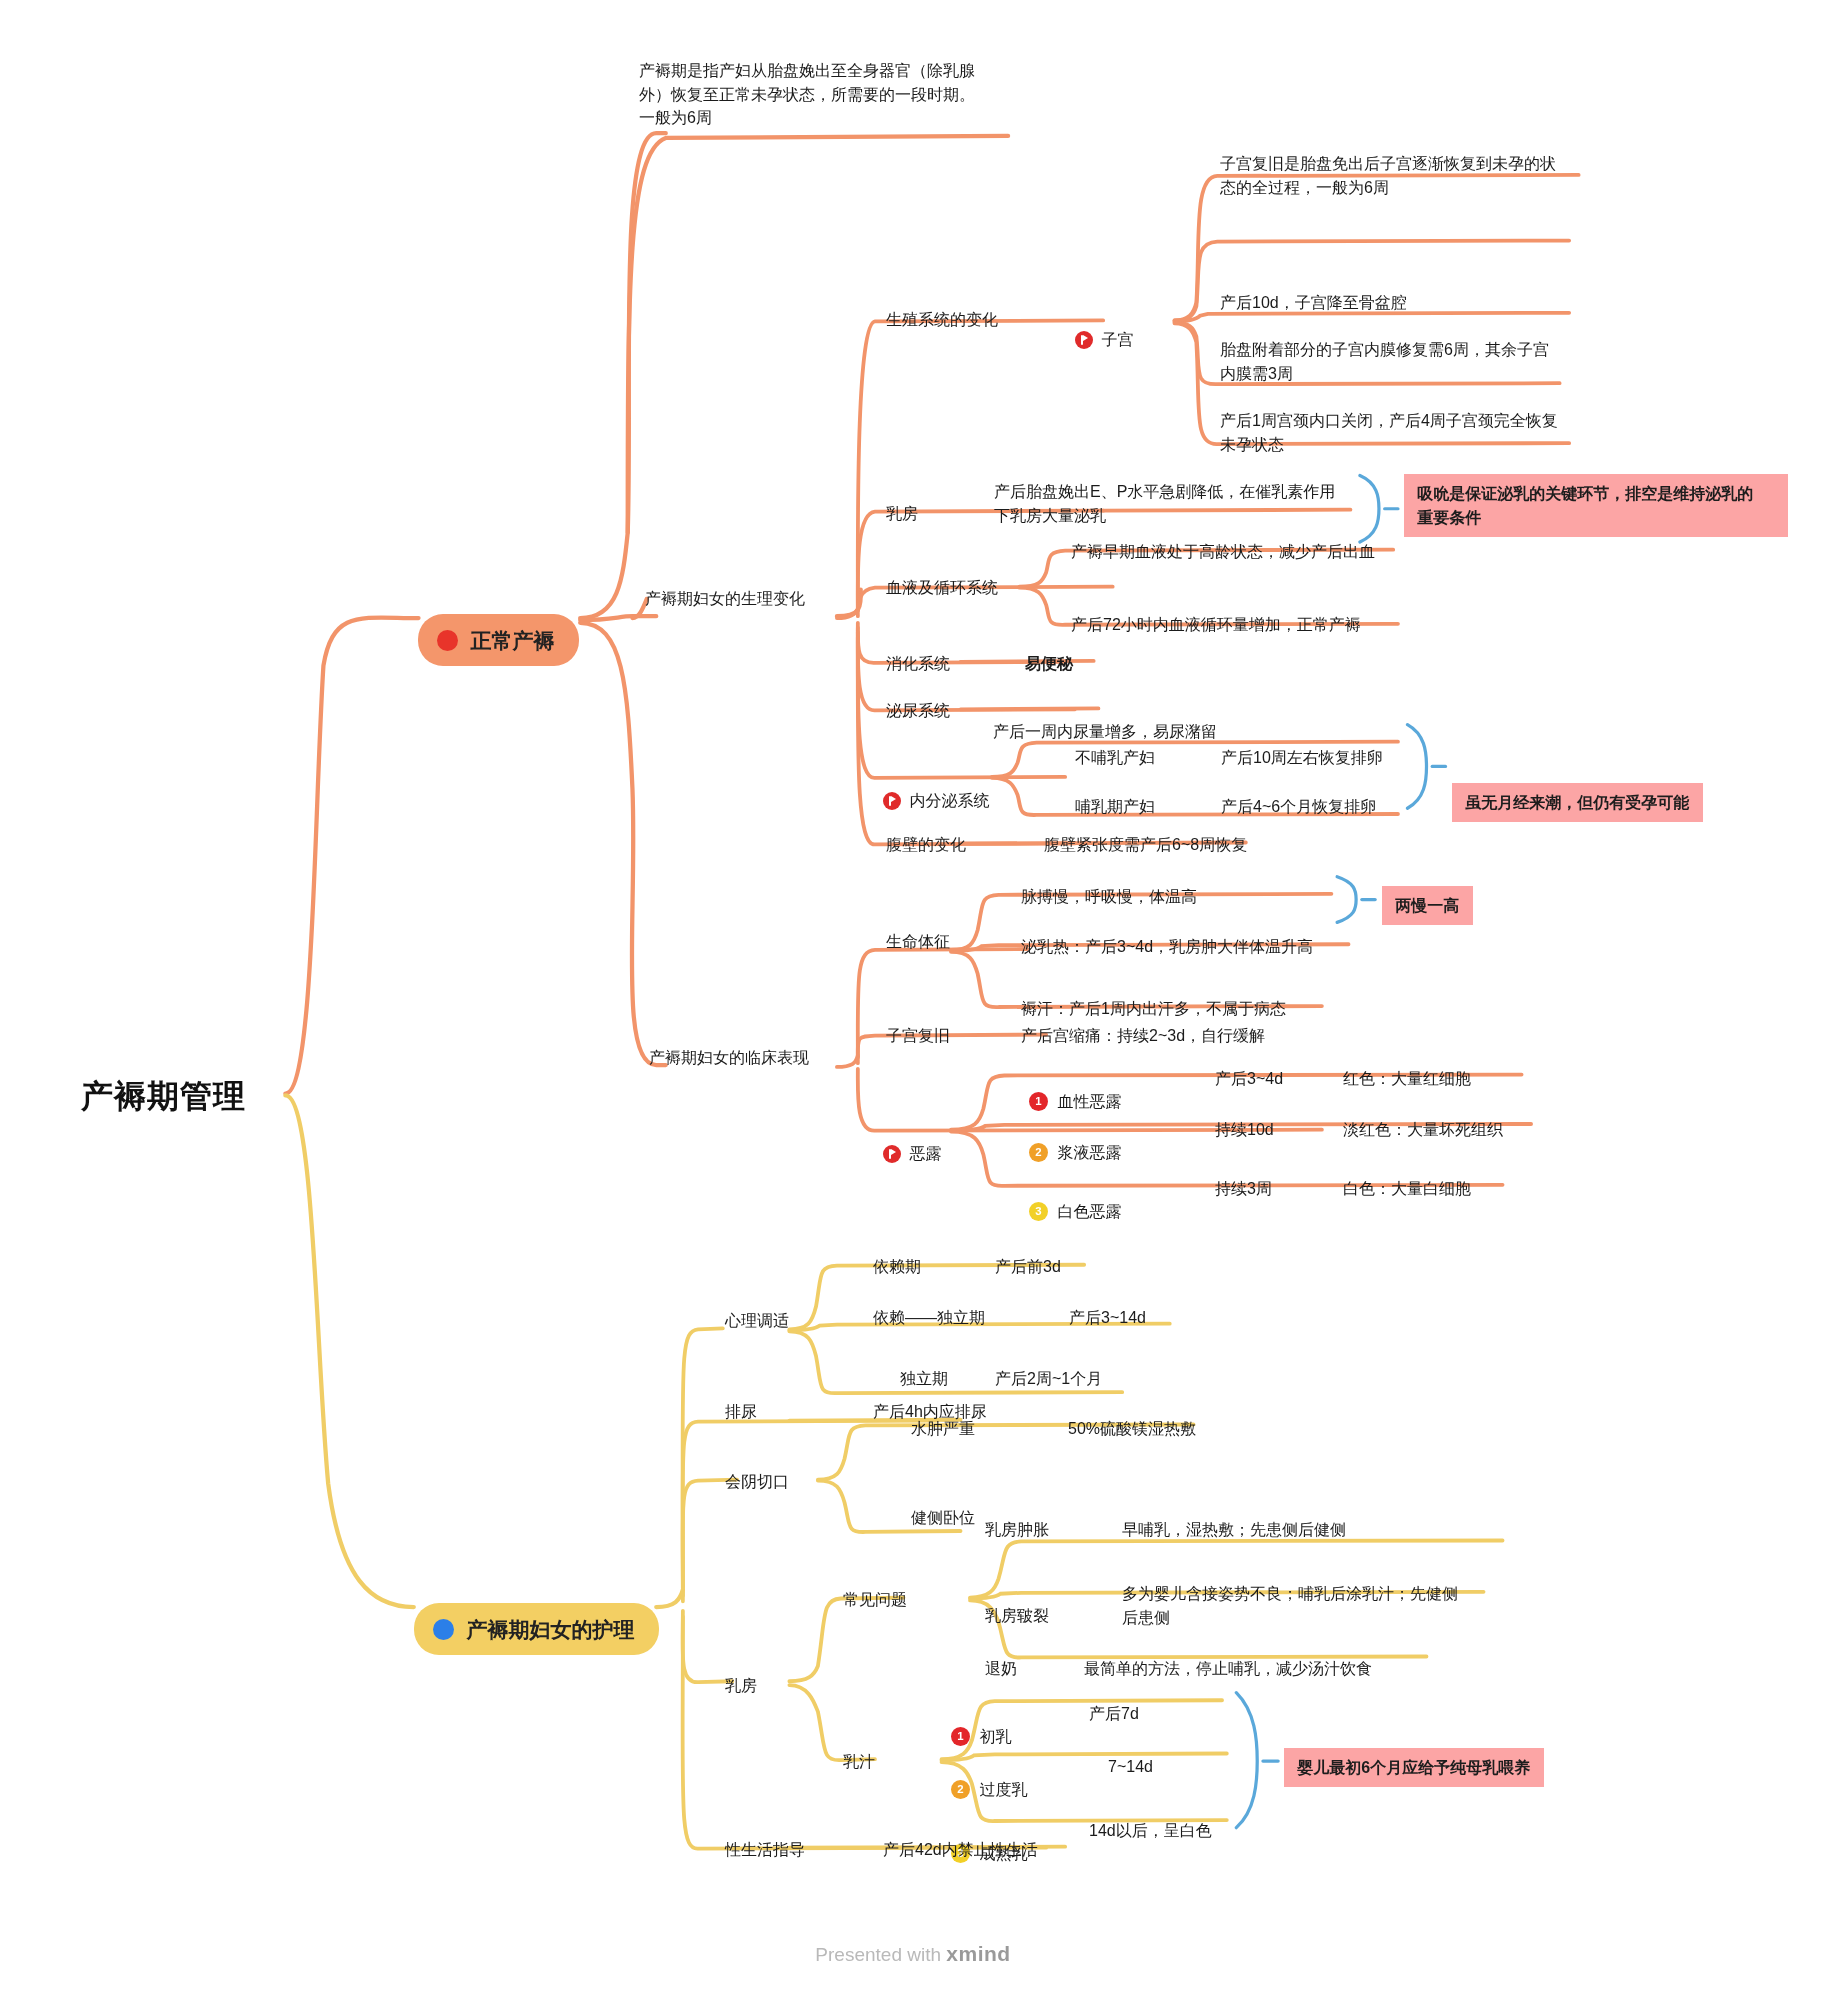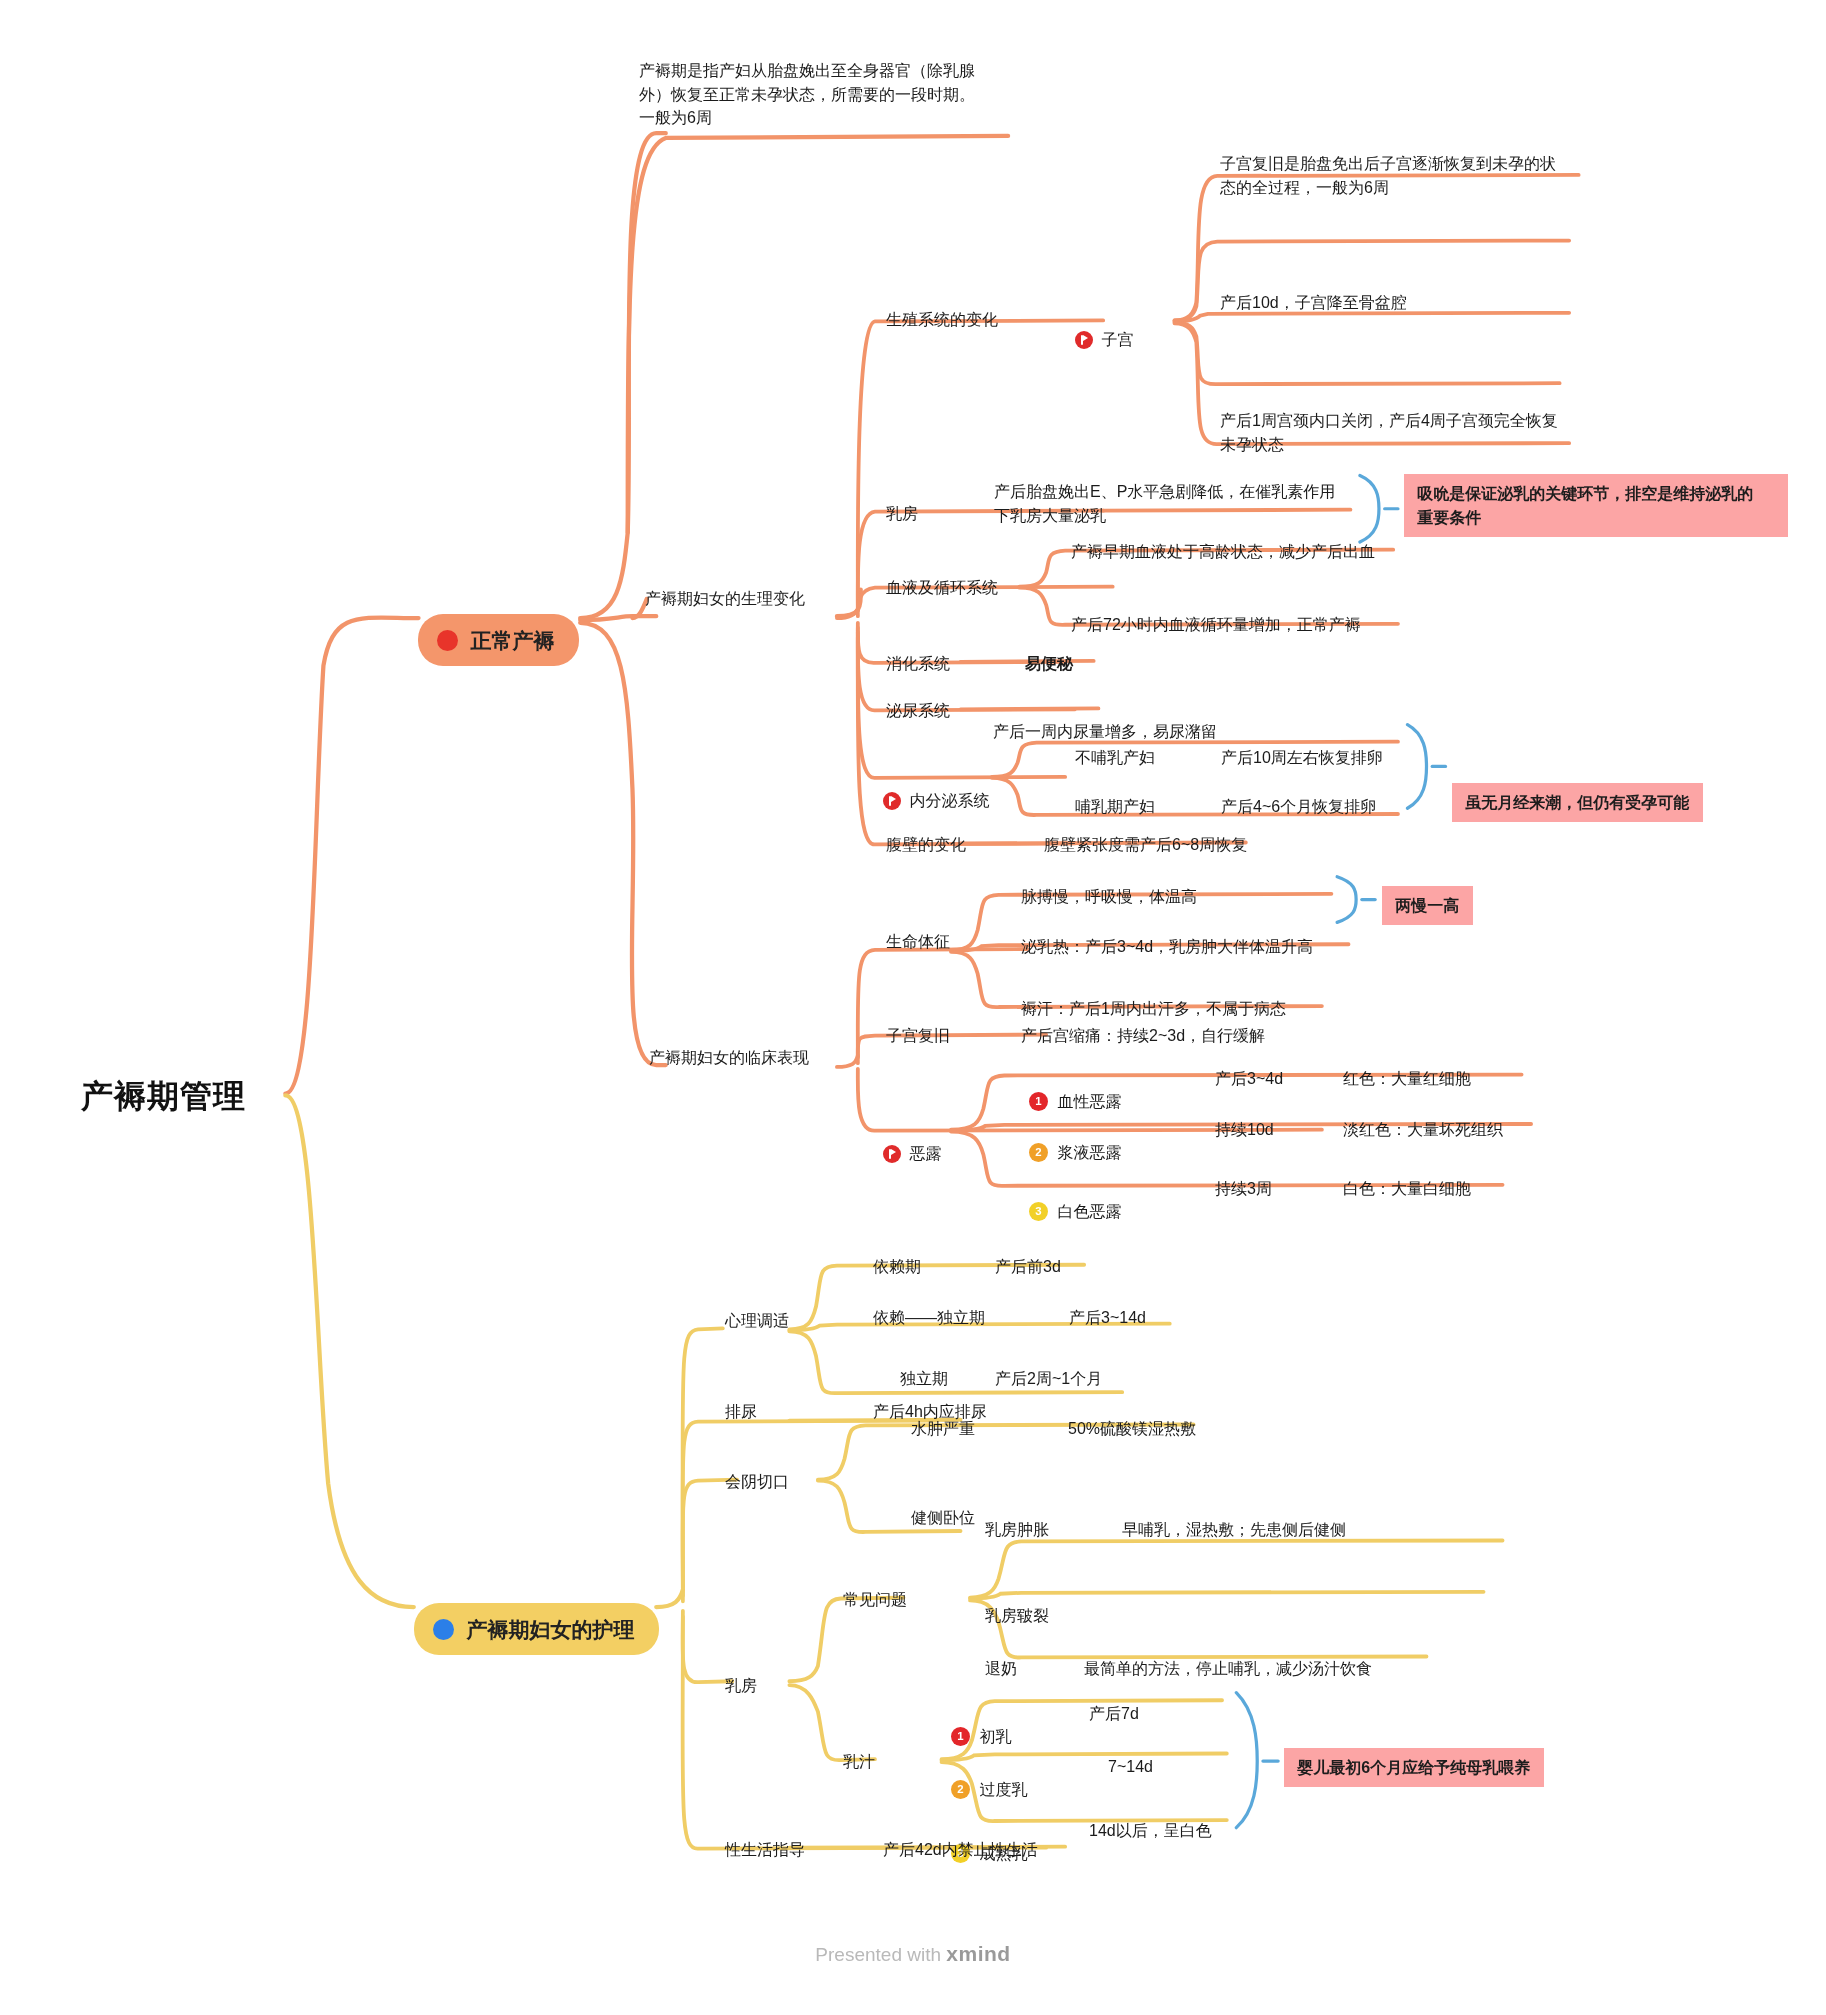--- a/index.html
+++ b/index.html
@@ -243,20 +243,22 @@
   <div class="node" style="left:1075px; top:306px;">
     <span class="flagwrap">
       <span class="flag"></span>
       <span class="t">子宫</span>
     </span>
   </div>
 
   <div class="node t" style="left:1220px; top:152px; width:380px;">子宫复旧是胎盘免出后子宫逐渐恢复到未孕的状
 态的全过程，一般为6周</div>
   <div class="node t" style="left:1220px; top:291px; width:380px;">产后10d，子宫降至骨盆腔</div>
+  <div class="node t" style="left:1220px; top:338px; width:380px;">胎盘附着部分的子宫内膜修复需6周，其余子宫
+内膜需3周</div>
   <div class="node t" style="left:1220px; top:409px; width:380px;">产后1周宫颈内口关闭，产后4周子宫颈完全恢复
 未孕状态</div>
 
   <div class="node t" style="left:886px; top:502px;">乳房</div>
   <div class="node t" style="left:994px; top:480px; width:380px;">产后胎盘娩出E、P水平急剧降低，在催乳素作用
 下乳房大量泌乳</div>
   <div class="node callout" style="left:1404px; top:474px; width:384px;">吸吮是保证泌乳的关键环节，排空是维持泌乳的
 重要条件</div>
 
   <div class="node t" style="left:886px; top:576px;">血液及循环系统</div>
@@ -347,20 +349,22 @@
   <div class="node t" style="left:1068px; top:1417px;">50%硫酸镁湿热敷</div>
   <div class="node t" style="left:911px; top:1506px;">健侧卧位</div>
 
   <div class="node t" style="left:725px; top:1674px;">乳房</div>
 
   <div class="node t" style="left:843px; top:1588px;">常见问题</div>
   <div class="node t" style="left:985px; top:1518px;">乳房肿胀</div>
   <div class="node t" style="left:1122px; top:1518px;">早哺乳，湿热敷；先患侧后健侧</div>
 
   <div class="node t" style="left:985px; top:1604px;">乳房皲裂</div>
+  <div class="node t" style="left:1122px; top:1582px; width:428px;">多为婴儿含接姿势不良；哺乳后涂乳汁；先健侧
+后患侧</div>
 
   <div class="node t" style="left:985px; top:1657px;">退奶</div>
   <div class="node t" style="left:1084px; top:1657px;">最简单的方法，停止哺乳，减少汤汁饮食</div>
 
   <div class="node t" style="left:843px; top:1750px;">乳汁</div>
 
   <div class="node" style="left:951px; top:1702px;">
     <span class="numwrap">
       <span class="num c1">1</span>
       <span class="t">初乳</span>

